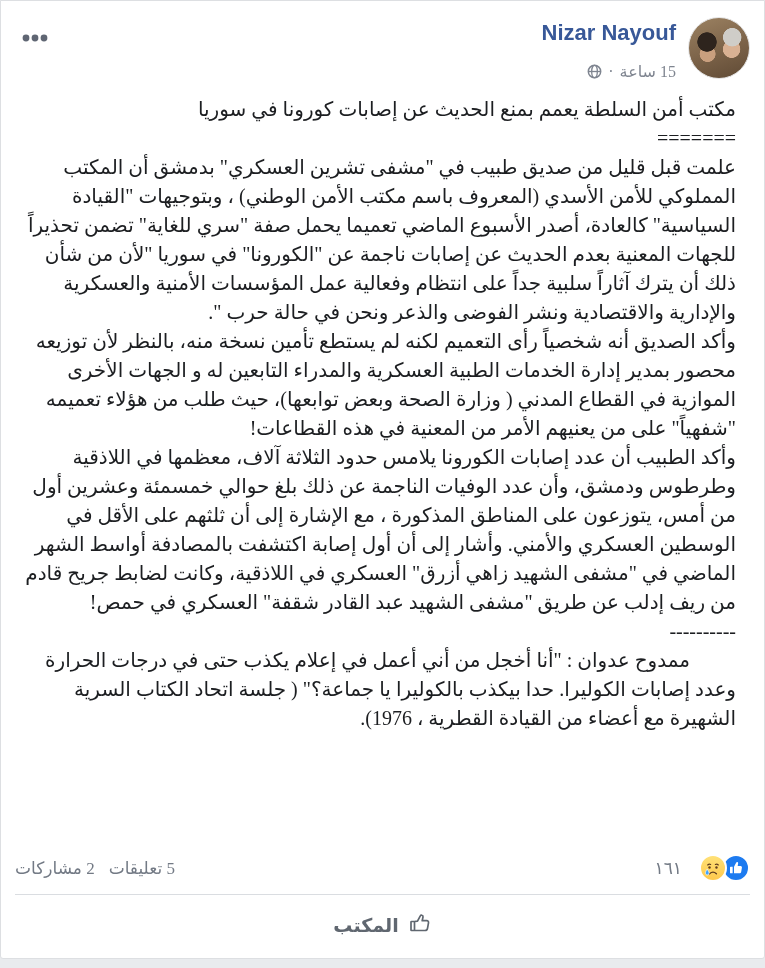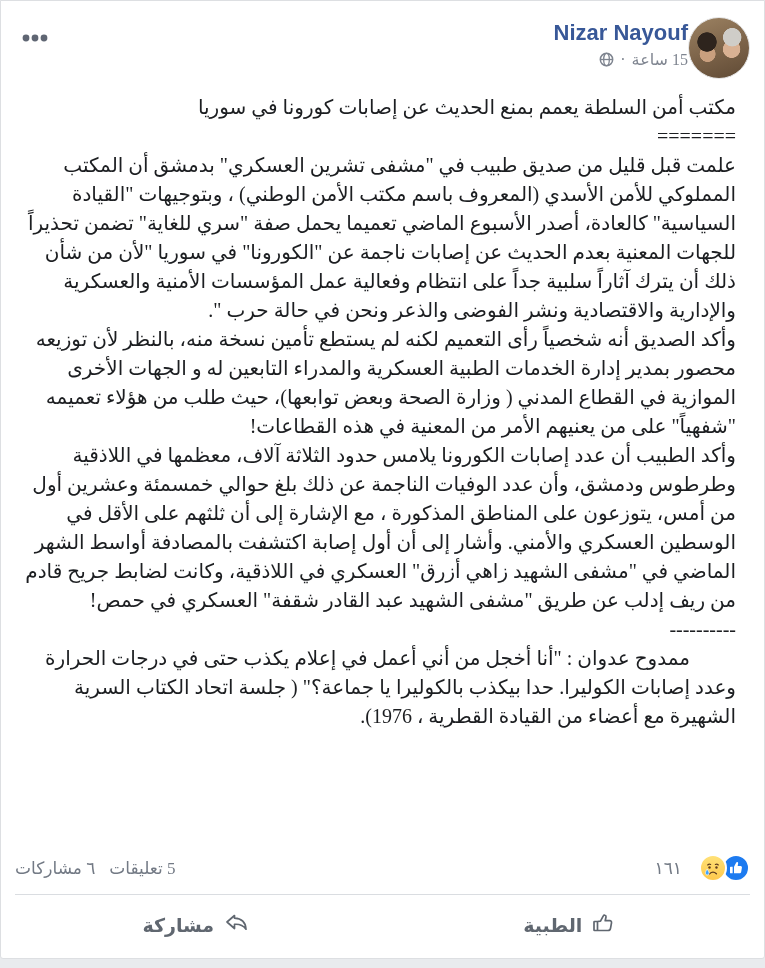--- a/index.html
+++ b/index.html
@@ -33,24 +33,25 @@
     flex: 0 0 62px;
     background:
       radial-gradient(circle at 30% 40%, #2e241d 0 17%, rgba(0,0,0,0) 18%),
       radial-gradient(circle at 31% 60%, #c99f7e 0 14%, rgba(0,0,0,0) 15%),
       radial-gradient(circle at 72% 32%, #cfcdc8 0 15%, rgba(0,0,0,0) 16%),
       radial-gradient(circle at 71% 52%, #d9b193 0 16%, rgba(0,0,0,0) 17%),
       linear-gradient(160deg, #9c8262 0%, #7b6248 55%, #5f4a35 100%);
     border: 1px solid #e3e3e3;
   }
   .header-text {
+    margin-right: 12px;
     padding-top: 3px;
     display: flex;
     flex-direction: column;
-    gap: 4px;
+    gap: 16px;
     justify-content: center;
   }
   .author-name {
     color: #385898;
     font-weight: bold;
     font-size: 22px;
     text-decoration: none;
     font-family: "Liberation Sans", "DejaVu Sans", sans-serif;
     direction: ltr;
   }
@@ -193,39 +194,31 @@
             <circle cx="8.2" cy="11.4" r="1.3" fill="#5f3c1e"></circle>
             <circle cx="15.8" cy="11.4" r="1.3" fill="#5f3c1e"></circle>
             <path d="M8.3 18.2q3.7-3.4 7.4 0" fill="none" stroke="#5f3c1e" stroke-width="1.5" stroke-linecap="round"></path>
             <path d="M5.6 13.2c-1.1 1.7-1.9 3.2-1.9 4.3 0 1.2.9 2.1 2 2.1s2-.9 2-2.1c0-1.1-.9-2.6-2.1-4.3z" fill="#41a5ff" stroke="#fff" stroke-width="0.7"></path>
           </svg>
         </span>
       </span>
       <span class="reaction-count">١٦١</span>
       <span class="comments-shares">
         <span>5 تعليقات</span>
-        <span>٦ مشاركات</span>
+        <span>2 مشاركات</span>
       </span>
     </div>
 
     <div class="divider"></div>
 
     <div class="actions-row">
       <button class="action-btn">
         <span>
           <svg width="24" height="24" viewBox="0 0 24 24">
             <path fill="none" stroke="#606770" stroke-width="1.7" stroke-linejoin="round" d="M3.5 10.5h3v9h-3c-.3 0-.5-.2-.5-.5v-8c0-.3.2-.5.5-.5zm3 9 2.8.0h7.6c1.3 0 2.4-.9 2.6-2.2l1-5.5c.2-1.1-.6-2.1-1.7-2.1h-4.6l.8-3.7c.2-.8-.3-1.6-1.1-1.8-.6-.2-1.3.1-1.6.7L9.5 10.2l-3 .3"></path>
           </svg>
         </span>
-        <span>الطبية</span>
-      </button>
-      <button class="action-btn">
-        <span>
-          <svg width="26" height="24" viewBox="0 0 26 24" style="transform:scaleX(-1);">
-            <path fill="none" stroke="#606770" stroke-width="1.7" stroke-linejoin="round" d="M14.5 4.5 22 11l-7.5 6.5v-4.2c-5.5-.4-9 1.4-11.5 4.9.4-6.3 4.2-10.6 11.5-11z"></path>
-          </svg>
-        </span>
-        <span>مشاركة</span>
+        <span>المكتب</span>
       </button>
     </div>
   </div>
 </div>
 <div class="bottom-strip"></div>
 
 </body></html>

